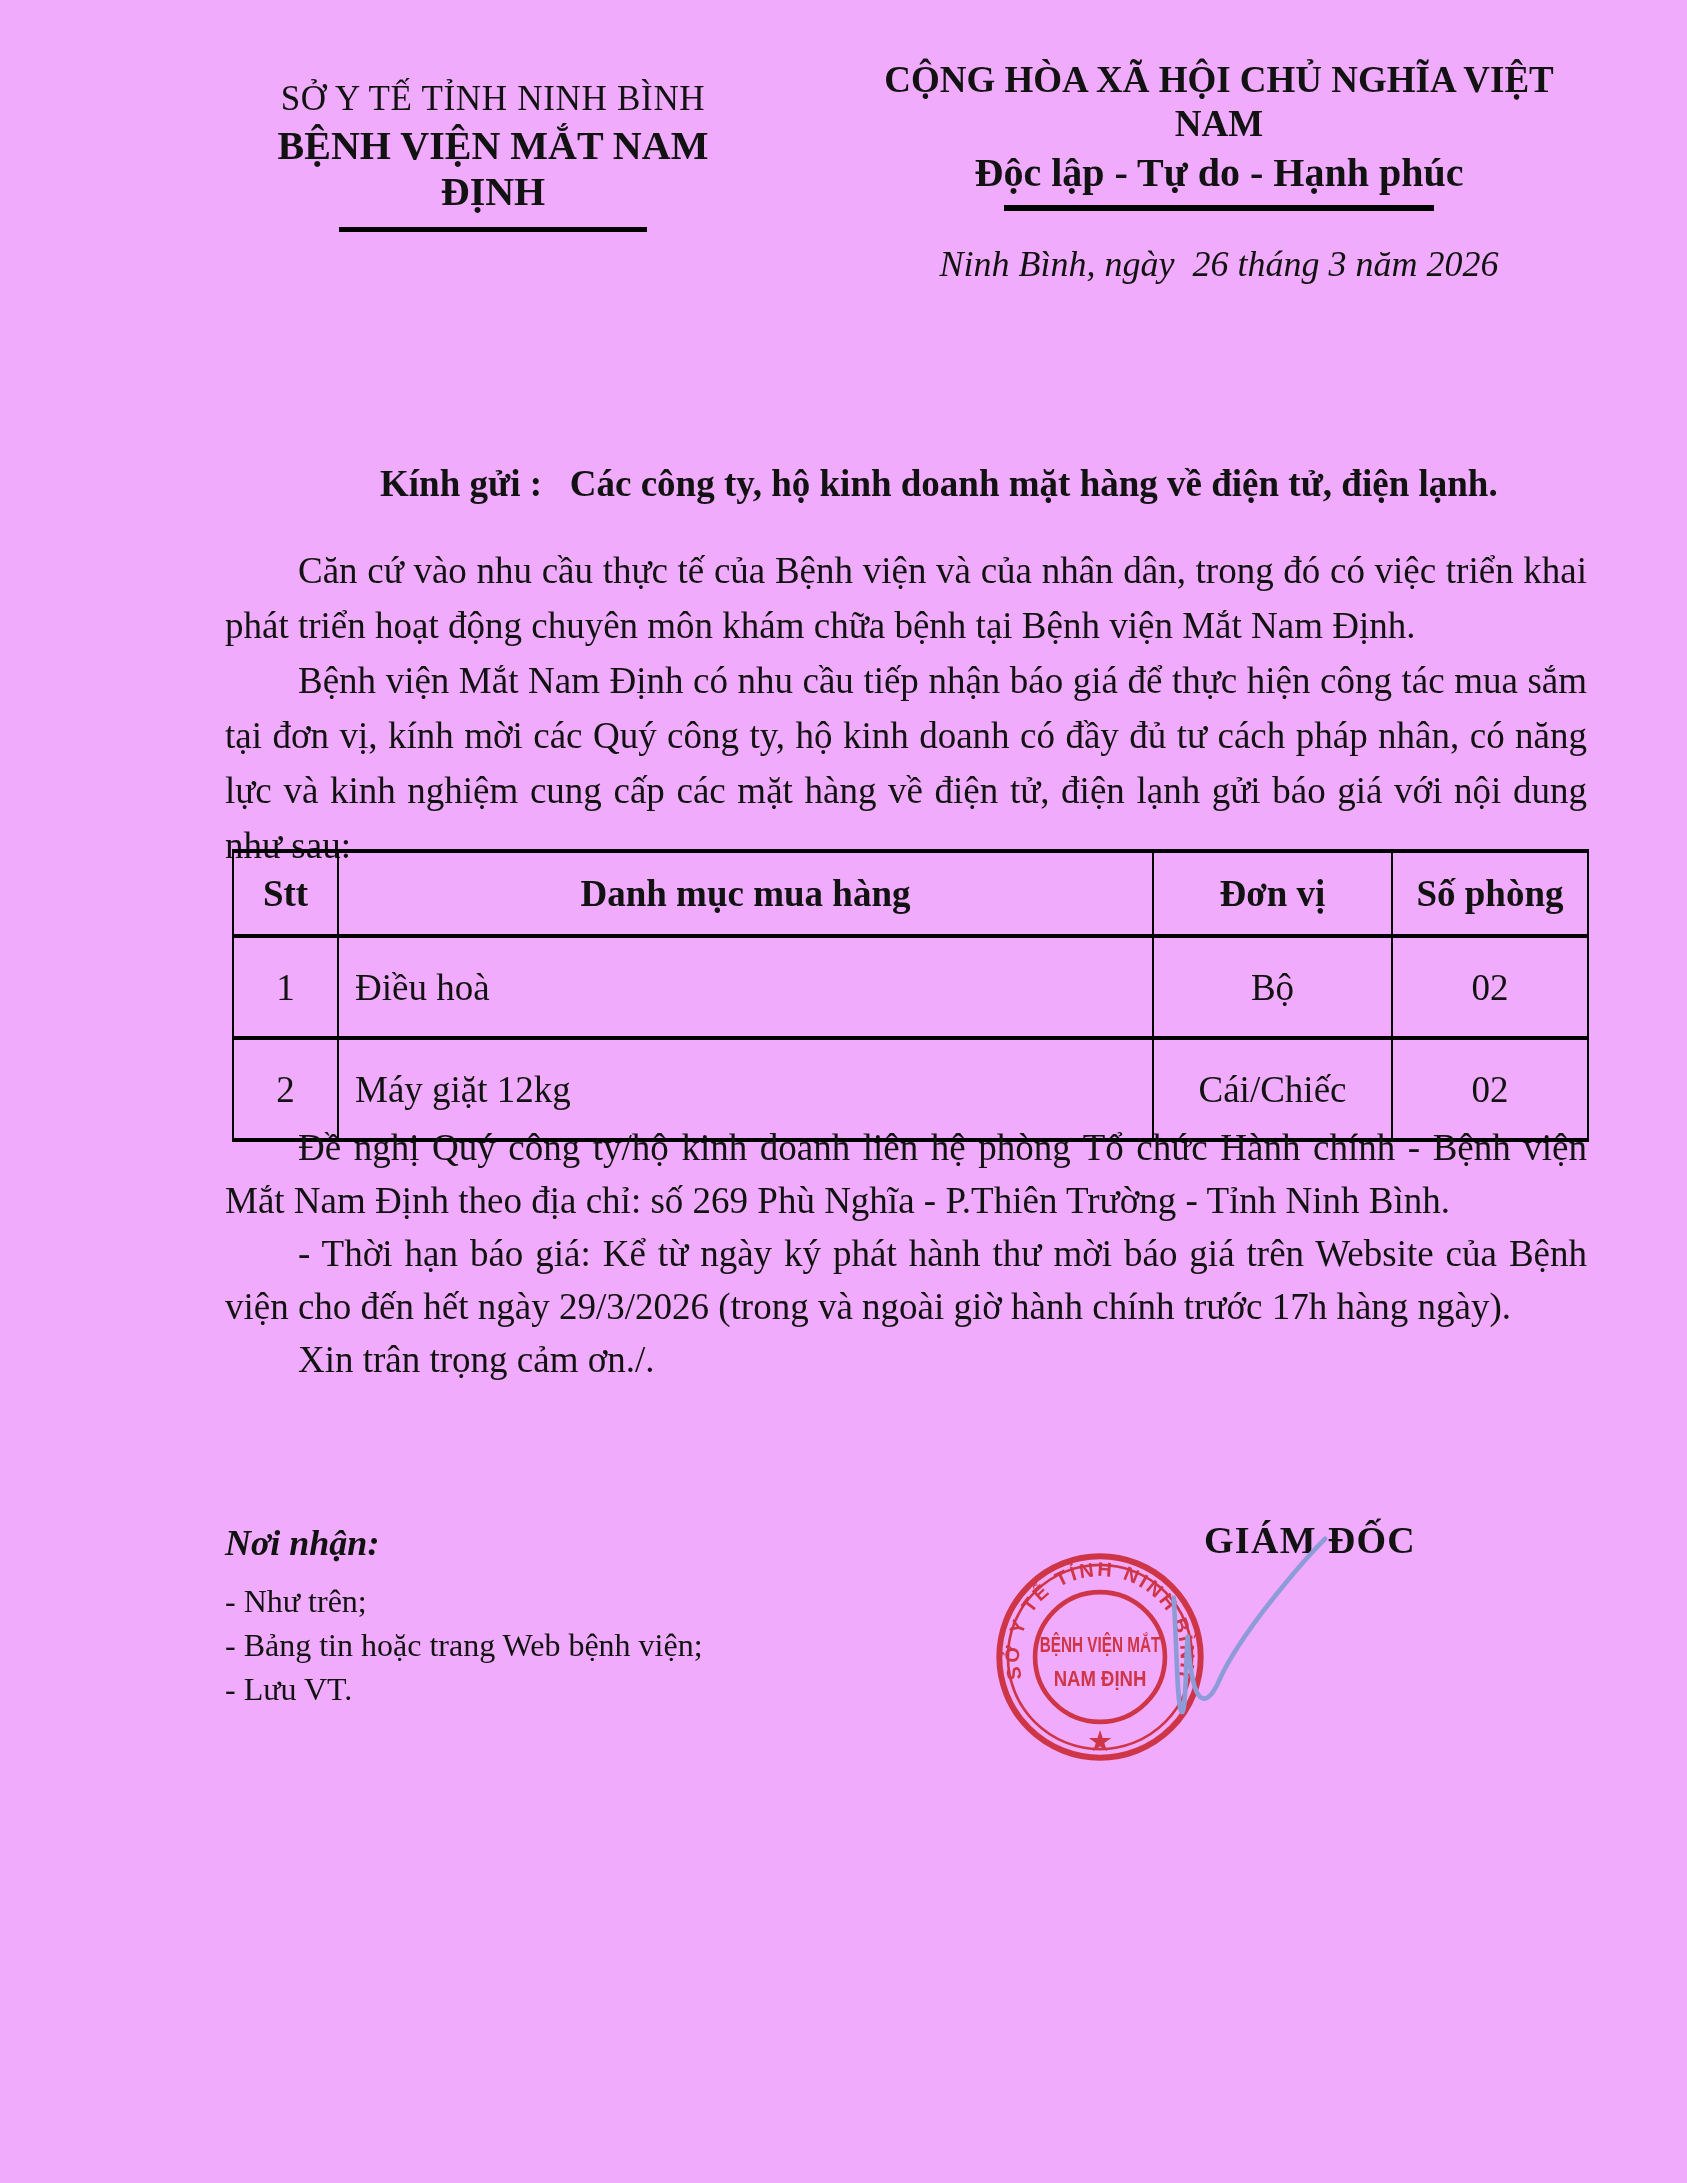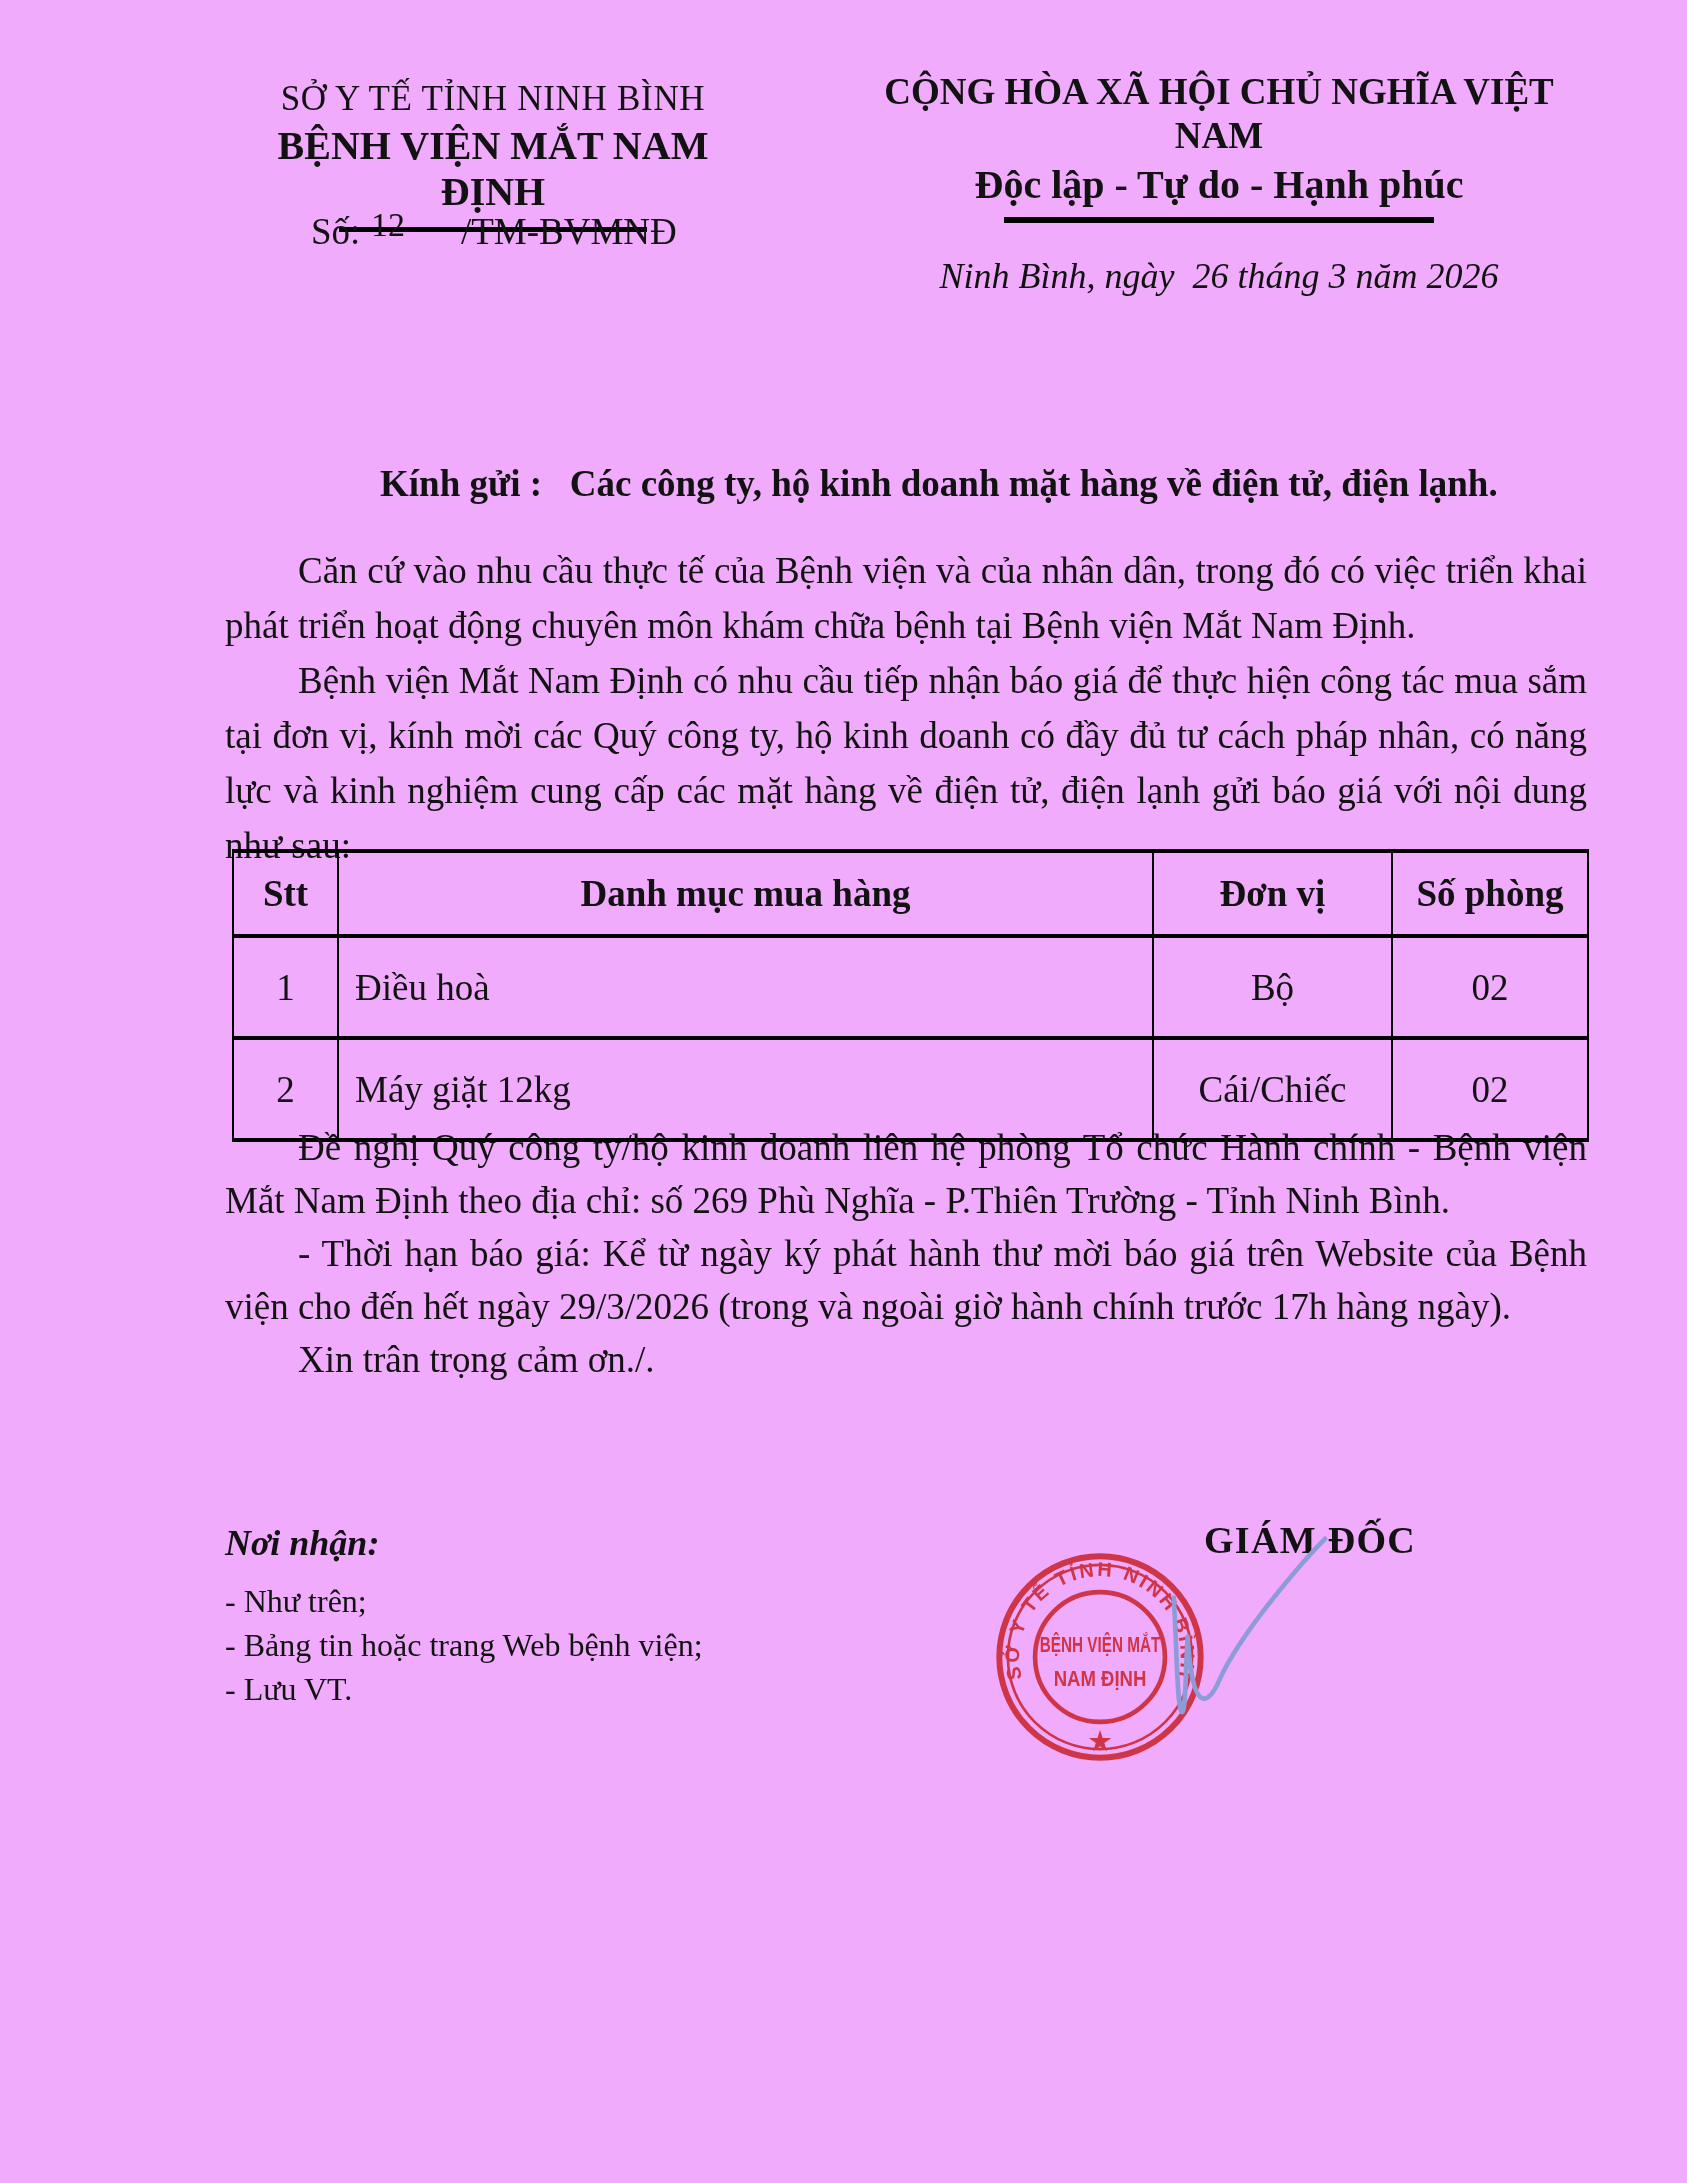--- a/index.html
+++ b/index.html
@@ -15,21 +15,21 @@
   .pre{white-space:pre-wrap;}
 
   
   .org-block{top:78px;left:258px;width:470px;text-align:center;}
   .org-line1{font-size:35px;line-height:42px;letter-spacing:0.7px;}
   .org-line2{font-size:40px;line-height:46px;font-weight:bold;margin-top:2.6px;}
   .org-bar{width:308px;height:5.3px;background:#000;margin:12px auto 0 auto;}
   .so-line{top:210px;left:311px;font-size:37px;}
   .so-num{font-family:"Liberation Serif",serif;position:relative;top:-8px;margin-left:10.6px;margin-right:56px;font-size:34px;}
 
-  .nat-block{top:70px;left:847px;width:744px;text-align:center;}
+  .nat-block{top:58px;left:847px;width:744px;text-align:center;}
   .nat-line1{font-size:37px;line-height:44px;font-weight:bold;}
   .nat-line2{font-size:40px;line-height:46px;font-weight:bold;margin-top:4px;}
   .nat-bar{width:430px;height:5.3px;background:#000;margin:9.3px auto 0 auto;}
   .date-line{margin-top:32px;font-size:36px;font-style:italic;}
 
   
   .title-block{top:356px;left:225px;width:1362px;text-align:center;}
   .doc-title{font-size:38px;font-weight:bold;letter-spacing:0.7px;margin:0;}
   .title-bar{width:238px;height:6px;background:#000;margin:16px auto 0 auto;}
 
@@ -79,21 +79,20 @@
 </head>
 <body>
 
 <div class="page">
 
   <div class="abs org-block">
     <div class="org-line1">SỞ Y TẾ TỈNH NINH BÌNH</div>
     <div class="org-line2">BỆNH VIỆN MẮT NAM ĐỊNH</div>
     <div class="org-bar"></div>
   </div>
-  <div class="abs so-line pre"><span>Số:</span><span class="so-num">12</span><span>/TM-BVMNĐ</span></div>
 
   <div class="abs nat-block">
     <div class="nat-line1">CỘNG HÒA XÃ HỘI CHỦ NGHĨA VIỆT NAM</div>
     <div class="nat-line2">Độc lập - Tự do - Hạnh phúc</div>
     <div class="nat-bar"></div>
     <div class="date-line pre">Ninh Bình, ngày  26 tháng 3 năm 2026</div>
   </div>
 
 
   <div class="abs greeting pre">Kính gửi :   Các công ty, hộ kinh doanh mặt hàng về điện tử, điện lạnh.</div>

